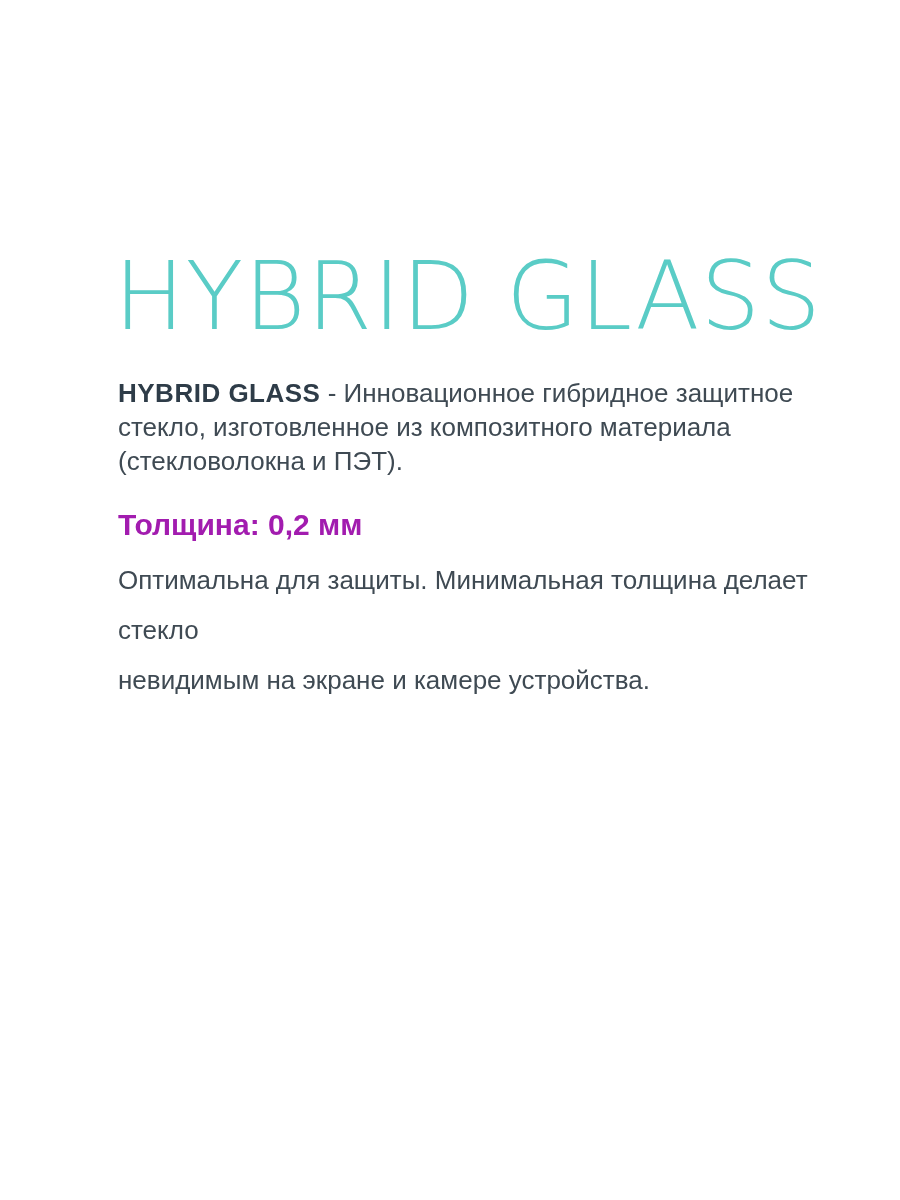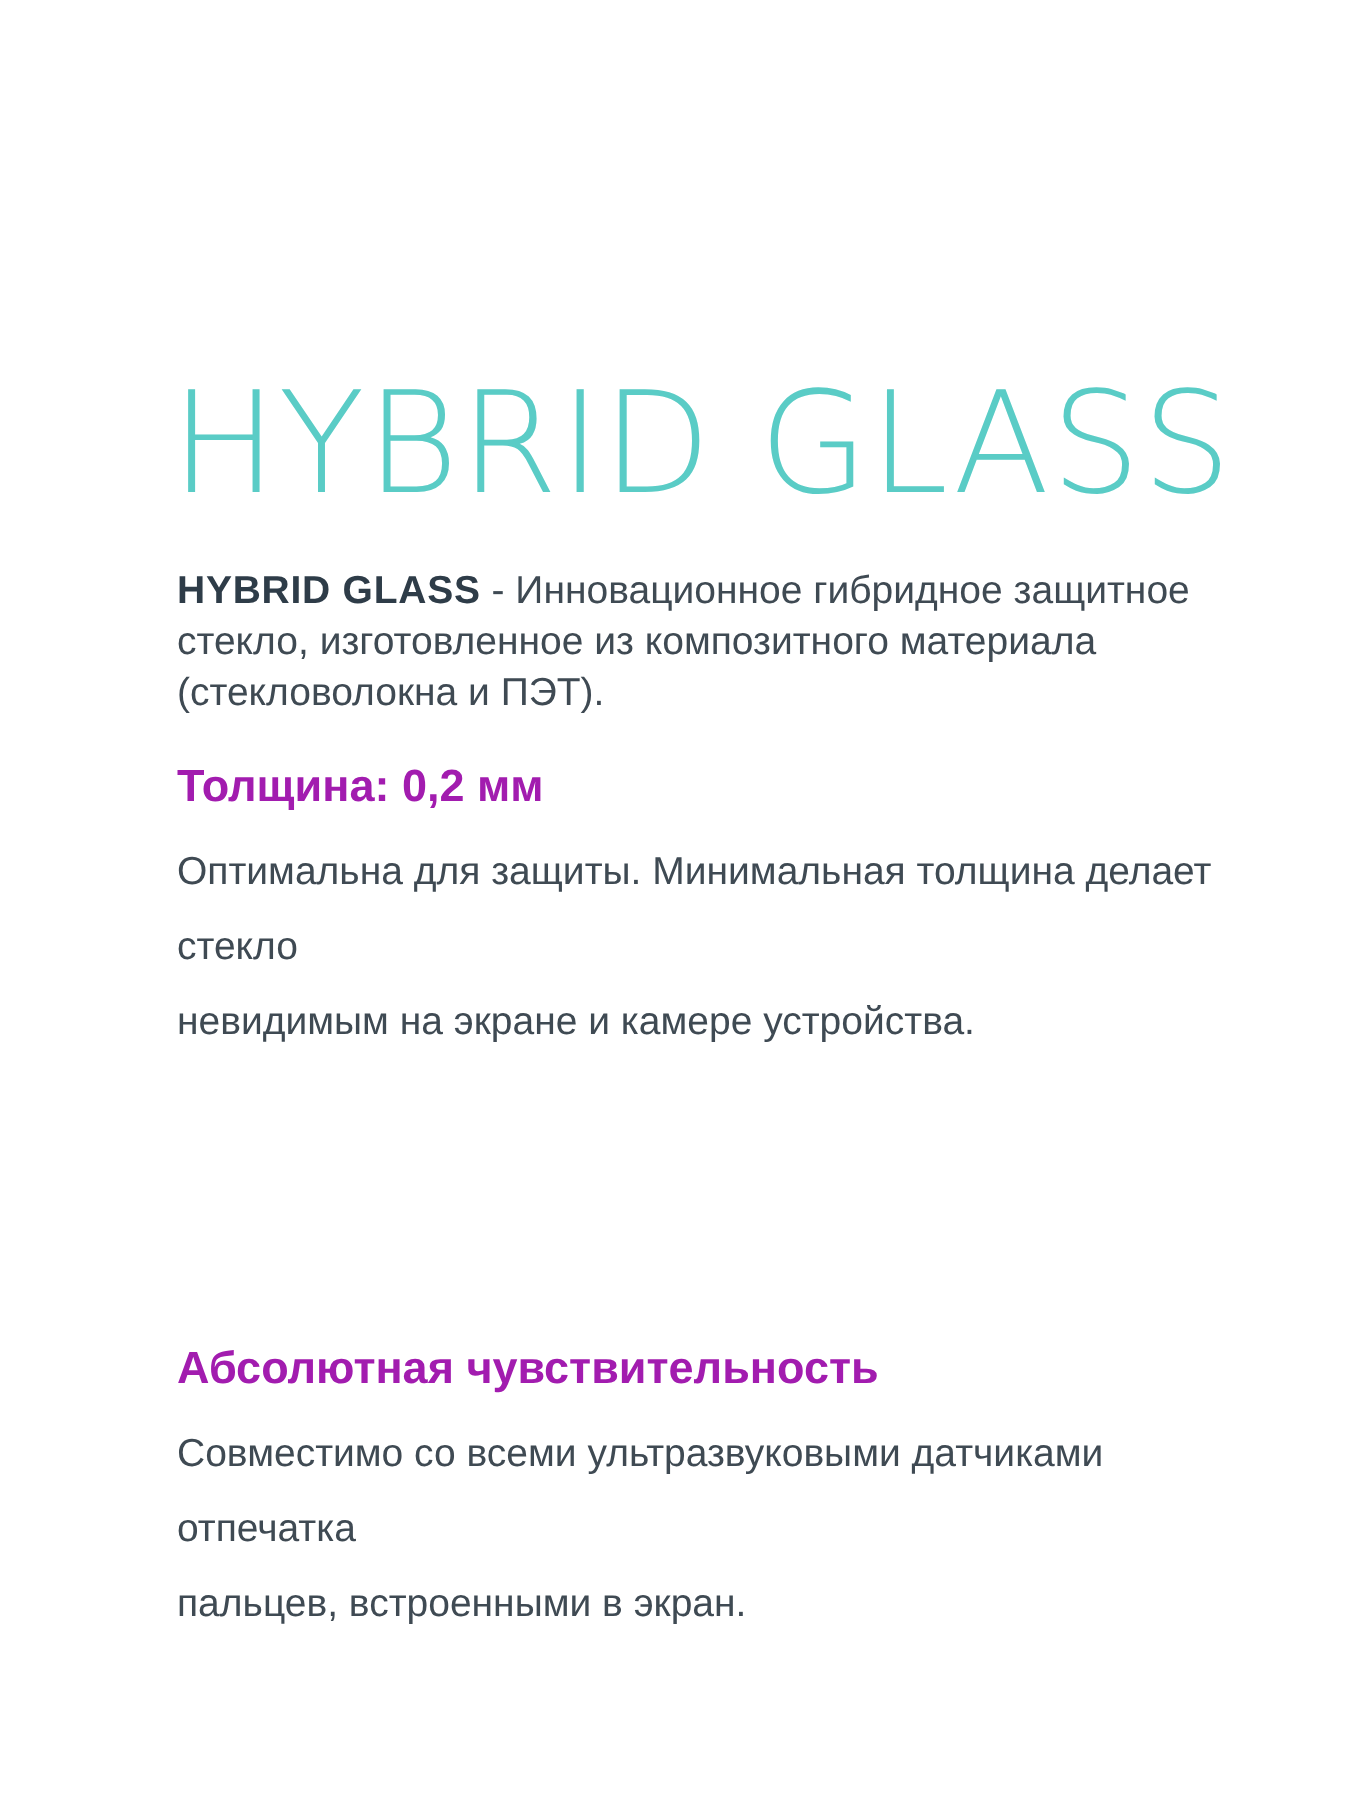--- a/index.html
+++ b/index.html
@@ -79,19 +79,14 @@
 (стекловолокна и ПЭТ).</span></p>
 
   <div class="section section-1">
     <h2>Толщина: 0,2 мм</h2>
     <p>Оптимальна для защиты. Минимальная толщина делает стекло
 невидимым на экране и камере устройства.</p>
   </div>
 
 
 
-  <div class="section section-4">
-    <h2>Абсолютная чувствительность</h2>
-    <p>Совместимо со всеми ультразвуковыми датчиками отпечатка
-пальцев, встроенными в экран.</p>
-  </div>
 
 </div>
 
 </body></html>

